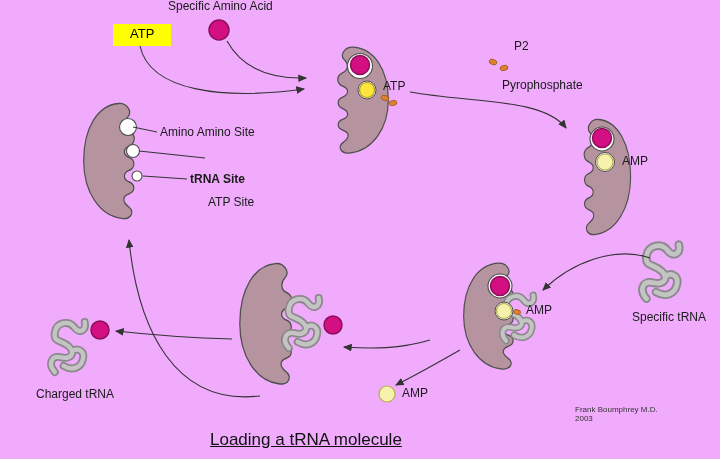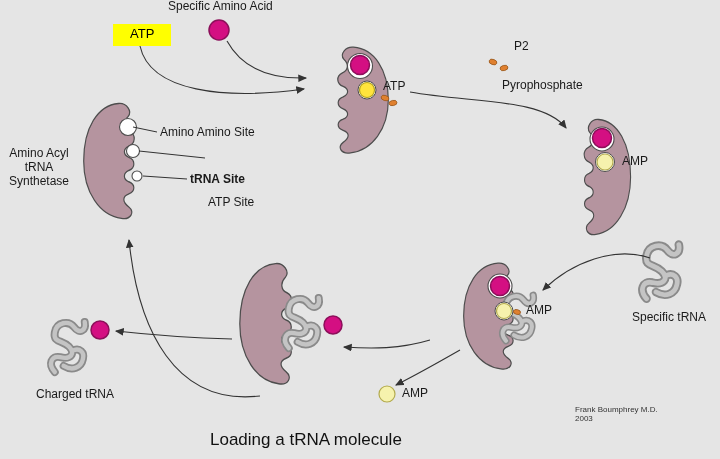--- a/index.html
+++ b/index.html
@@ -1,17 +1,17 @@
 <!DOCTYPE html>
 <html><head>
 <meta charset="utf-8">
 <style>
   html,body{margin:0;padding:0;background:#fff;}
   .stage{
-    position:relative;width:720px;height:459px;background:#e5e5e5;
+    position:relative;width:720px;height:459px;background:#f0abfc;
     font-family:"Liberation Sans",sans-serif;overflow:hidden;
   }
   .stage svg{position:absolute;left:0;top:0;}
   .lbl{
     position:absolute;font-size:12px;color:#1a1a1a;white-space:nowrap;line-height:1.15;
   }
   .atp-box{
     background:#ffff00;padding:3px 17px 4px 17px;font-size:13px;color:#000;
   }
   .enzyme-name{width:78px;text-align:center;}
@@ -116,30 +116,25 @@
   <div class="lbl" style="left:622px;top:155px;">AMP</div>
 
   <div class="lbl" style="left:526px;top:304px;">AMP</div>
 
   <div class="lbl" style="left:402px;top:387px;">AMP</div>
 
   <div class="lbl" style="left:160px;top:126px;">Amino Amino Site</div>
   <div class="lbl" style="left:208px;top:152px;margin-top:44px;">ATP Site</div>
   <div class="lbl" style="left:190px;top:173px;font-weight:bold;">tRNA Site</div>
 
-  <div class="lbl enzyme-name" style="left:0px;top:147px;">
-    <div>Amino Acyl</div>
-    <div>tRNA</div>
-    <div>Synthetase</div>
-  </div>
 
   <div class="lbl" style="left:632px;top:299px;margin-top:12px;">Specific tRNA</div>
 
   <div class="lbl" style="left:36px;top:388px;">Charged tRNA</div>
 
   <div class="lbl credit" style="left:575px;top:405px;">
     <div>Frank Boumphrey M.D.</div>
     <div>2003</div>
   </div>
 
-  <div class="lbl title" style="left:210px;top:430px;">Loading a tRNA molecule</div>
+  <div class="lbl title" style="left:210px;top:430px;text-decoration:underline;">Loading a tRNA molecule</div>
 
 </div>
 
 </body></html>

